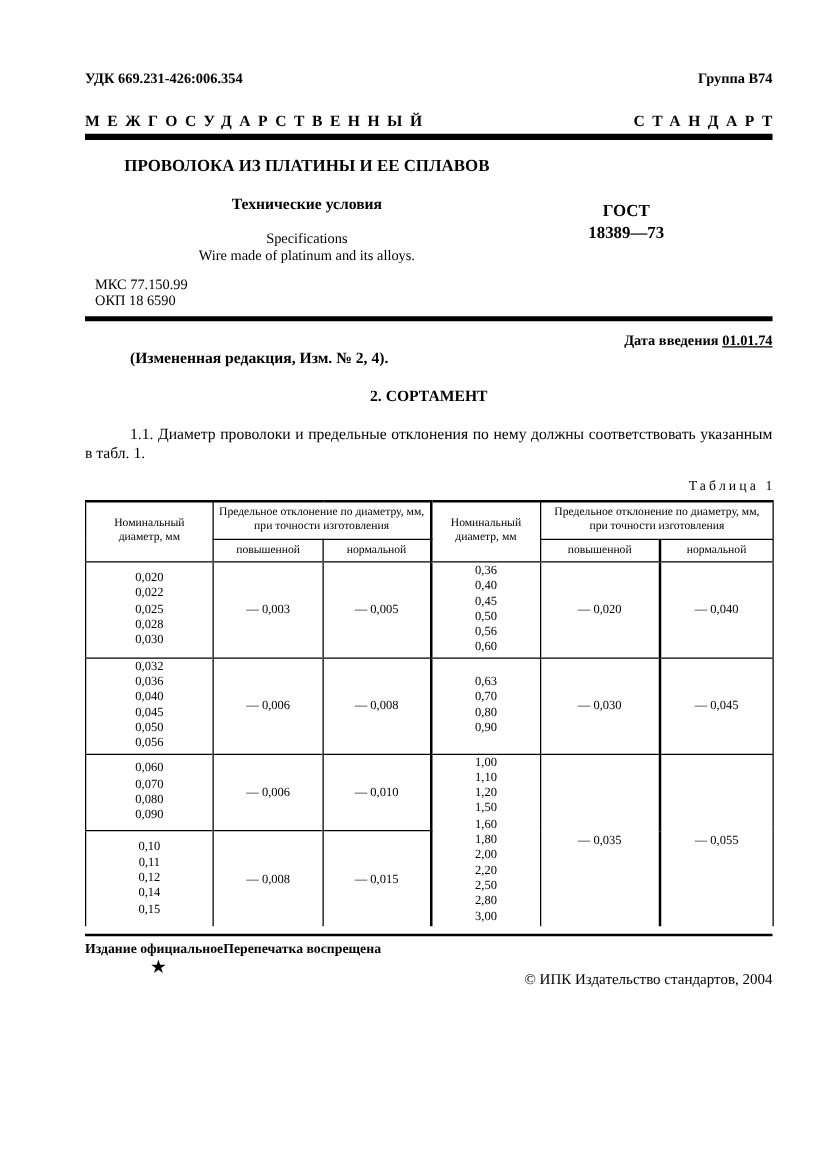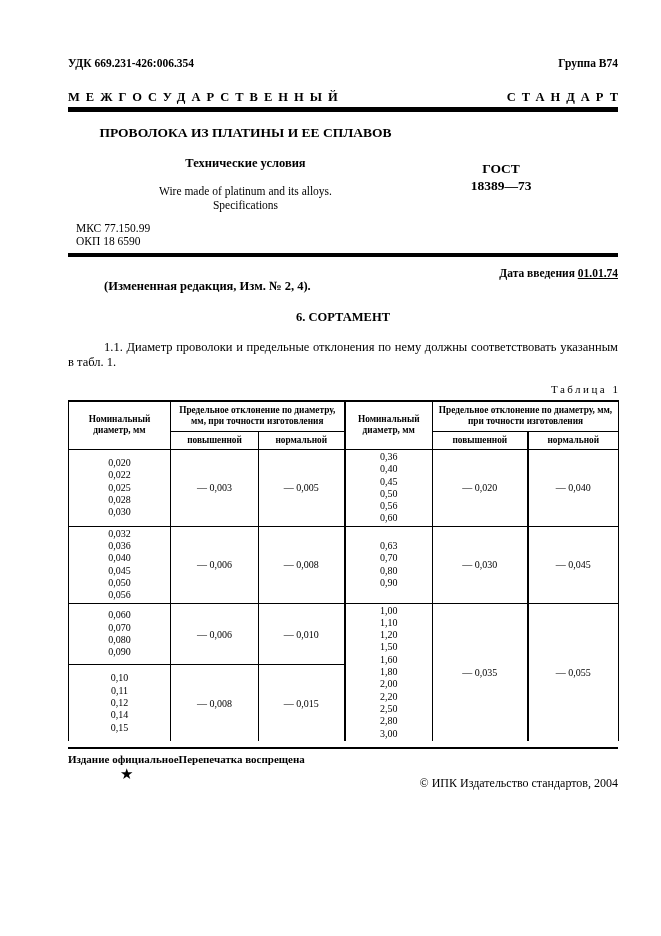--- a/index.html
+++ b/index.html
@@ -54,21 +54,21 @@
   }
   .table-caption span { margin-right: -2.5px; }
 
   table {
     margin-top: 5px; border-collapse: collapse; table-layout: fixed; width: 550px;
     border-top: 2.5px solid #000; border-left: 1.5px solid #000; border-right: 1.5px solid #000;
   }
   col.c1 { width: 102px; } col.c2 { width: 88px; } col.c3 { width: 86px; }
   col.c4 { width: 88px; } col.c5 { width: 95px; } col.c6 { width: 91px; }
   th, td { padding: 1px 2px; text-align: center; vertical-align: middle; }
-  th { font-weight: bold; font-size: 9.3px; line-height: 11.5px; padding: 3px 4px; }
+  th { font-weight: normal; font-size: 9.3px; line-height: 11.5px; padding: 3px 4px; }
   td { font-size: 10px; }
   .bl1 { border-left: 1px solid #000; }
   .bl-thick { border-left: 2.5px solid #000; }
   .bl-med { border-left: 2px solid #000; }
   .head-bottom { border-bottom: 1.5px solid #000; }
   .dev-bottom { border-bottom: 1px solid #000; }
   tr.sep > td { border-top: 1.2px solid #000; }
   .diam { line-height: 12.3px; white-space: pre-line; }
   .val { font-size: 10px; }
 
@@ -93,22 +93,22 @@
     <span class="w2">СТАНДАРТ</span>
   </div>
 
   <div class="bar1"></div>
 
   <div class="title-section">
     <div class="title-left">
       <div class="doc-title">ПРОВОЛОКА ИЗ ПЛАТИНЫ И ЕЕ СПЛАВОВ</div>
       <div class="doc-subtitle">Технические условия</div>
       <div class="doc-en">
+        <div>Specifications</div>
         <div>Wire made of platinum and its alloys.</div>
-        <div>Specifications</div>
       </div>
     </div>
     <div class="gost-block">
       <div>ГОСТ</div>
       <div>18389—73</div>
     </div>
   </div>
 
   <div class="codes">
     <div>МКС 77.150.99</div>
@@ -118,21 +118,21 @@
   <div class="bar2"></div>
 
   <div class="date-row">
     <span>Дата введения</span>
     <span> </span>
     <span class="date-value">01.01.74</span>
   </div>
 
   <p class="amendment">(Измененная редакция, Изм. № 2, 4).</p>
 
-  <div class="section-title">6. СОРТАМЕНТ</div>
+  <div class="section-title">2. СОРТАМЕНТ</div>
 
   <p class="para clause">1.1. Диаметр проволоки и предельные отклонения по нему должны соответствовать указанным в табл. 1.</p>
 
   <div class="table-caption">
     <span>Таблица 1</span>
   </div>
 
   <table>
     <colgroup>
       <col class="c1">

